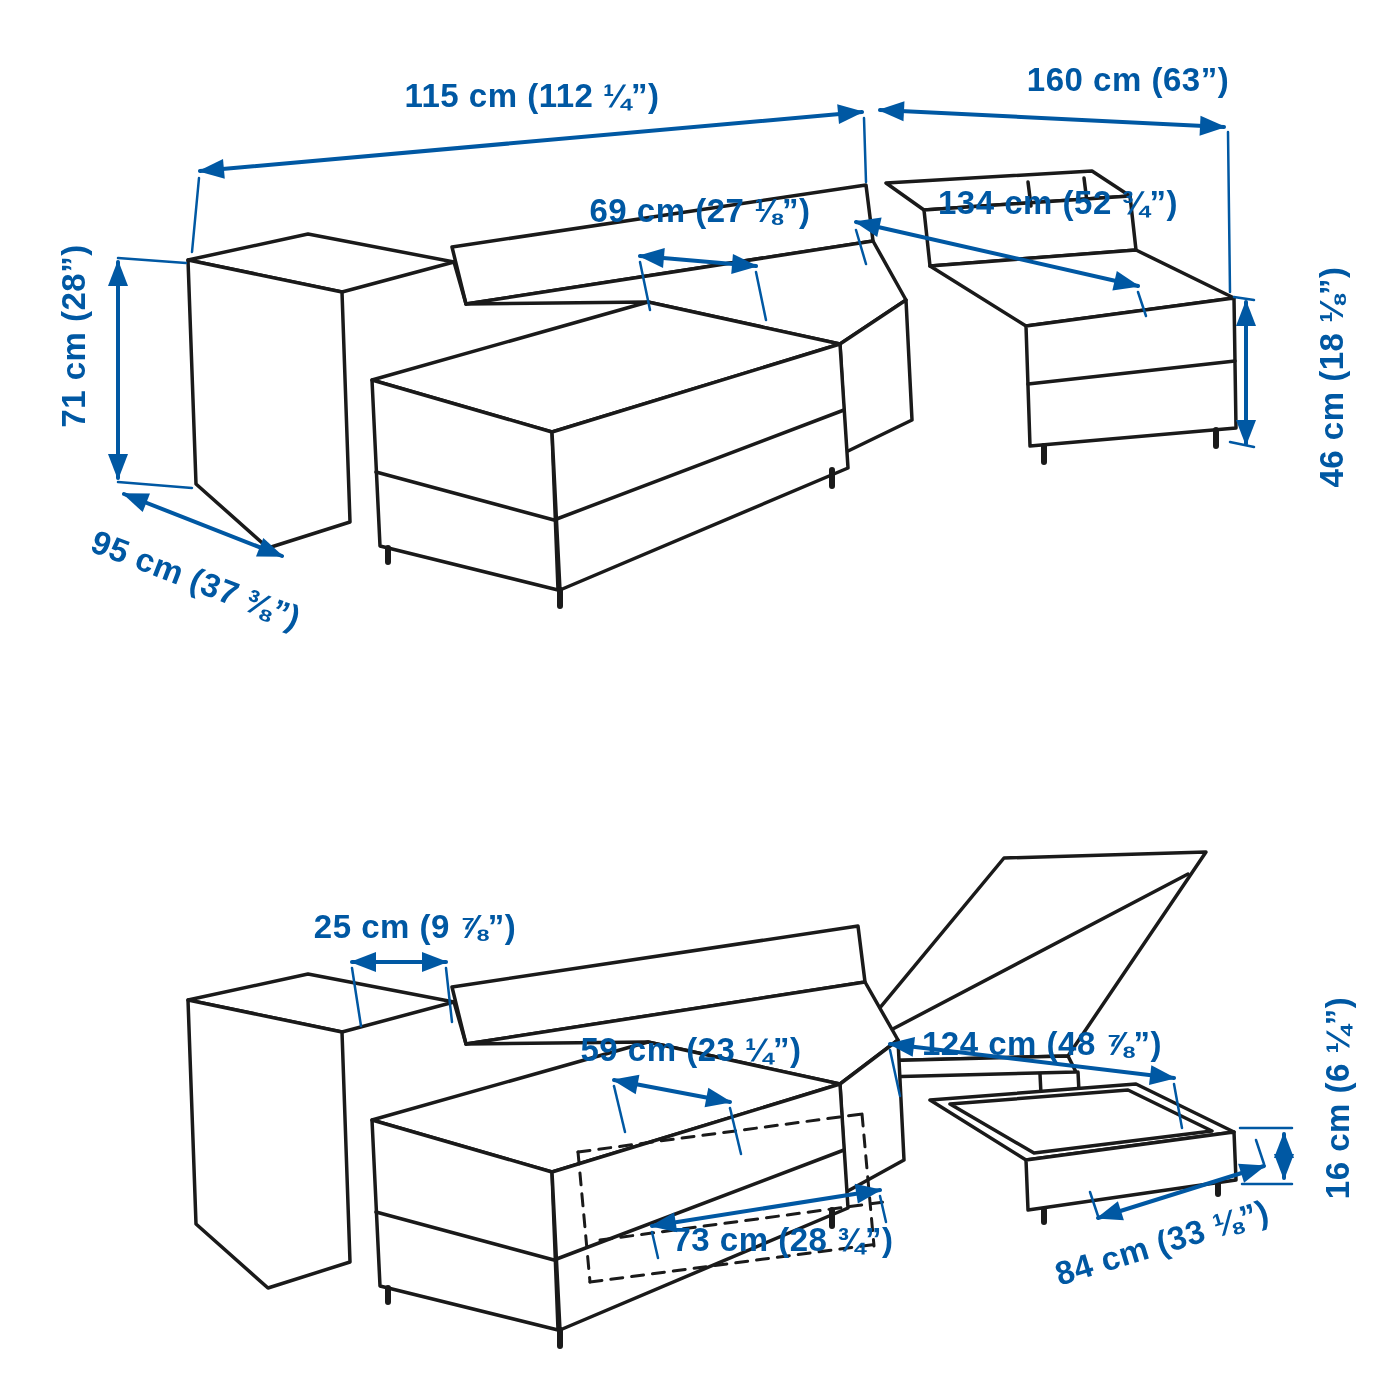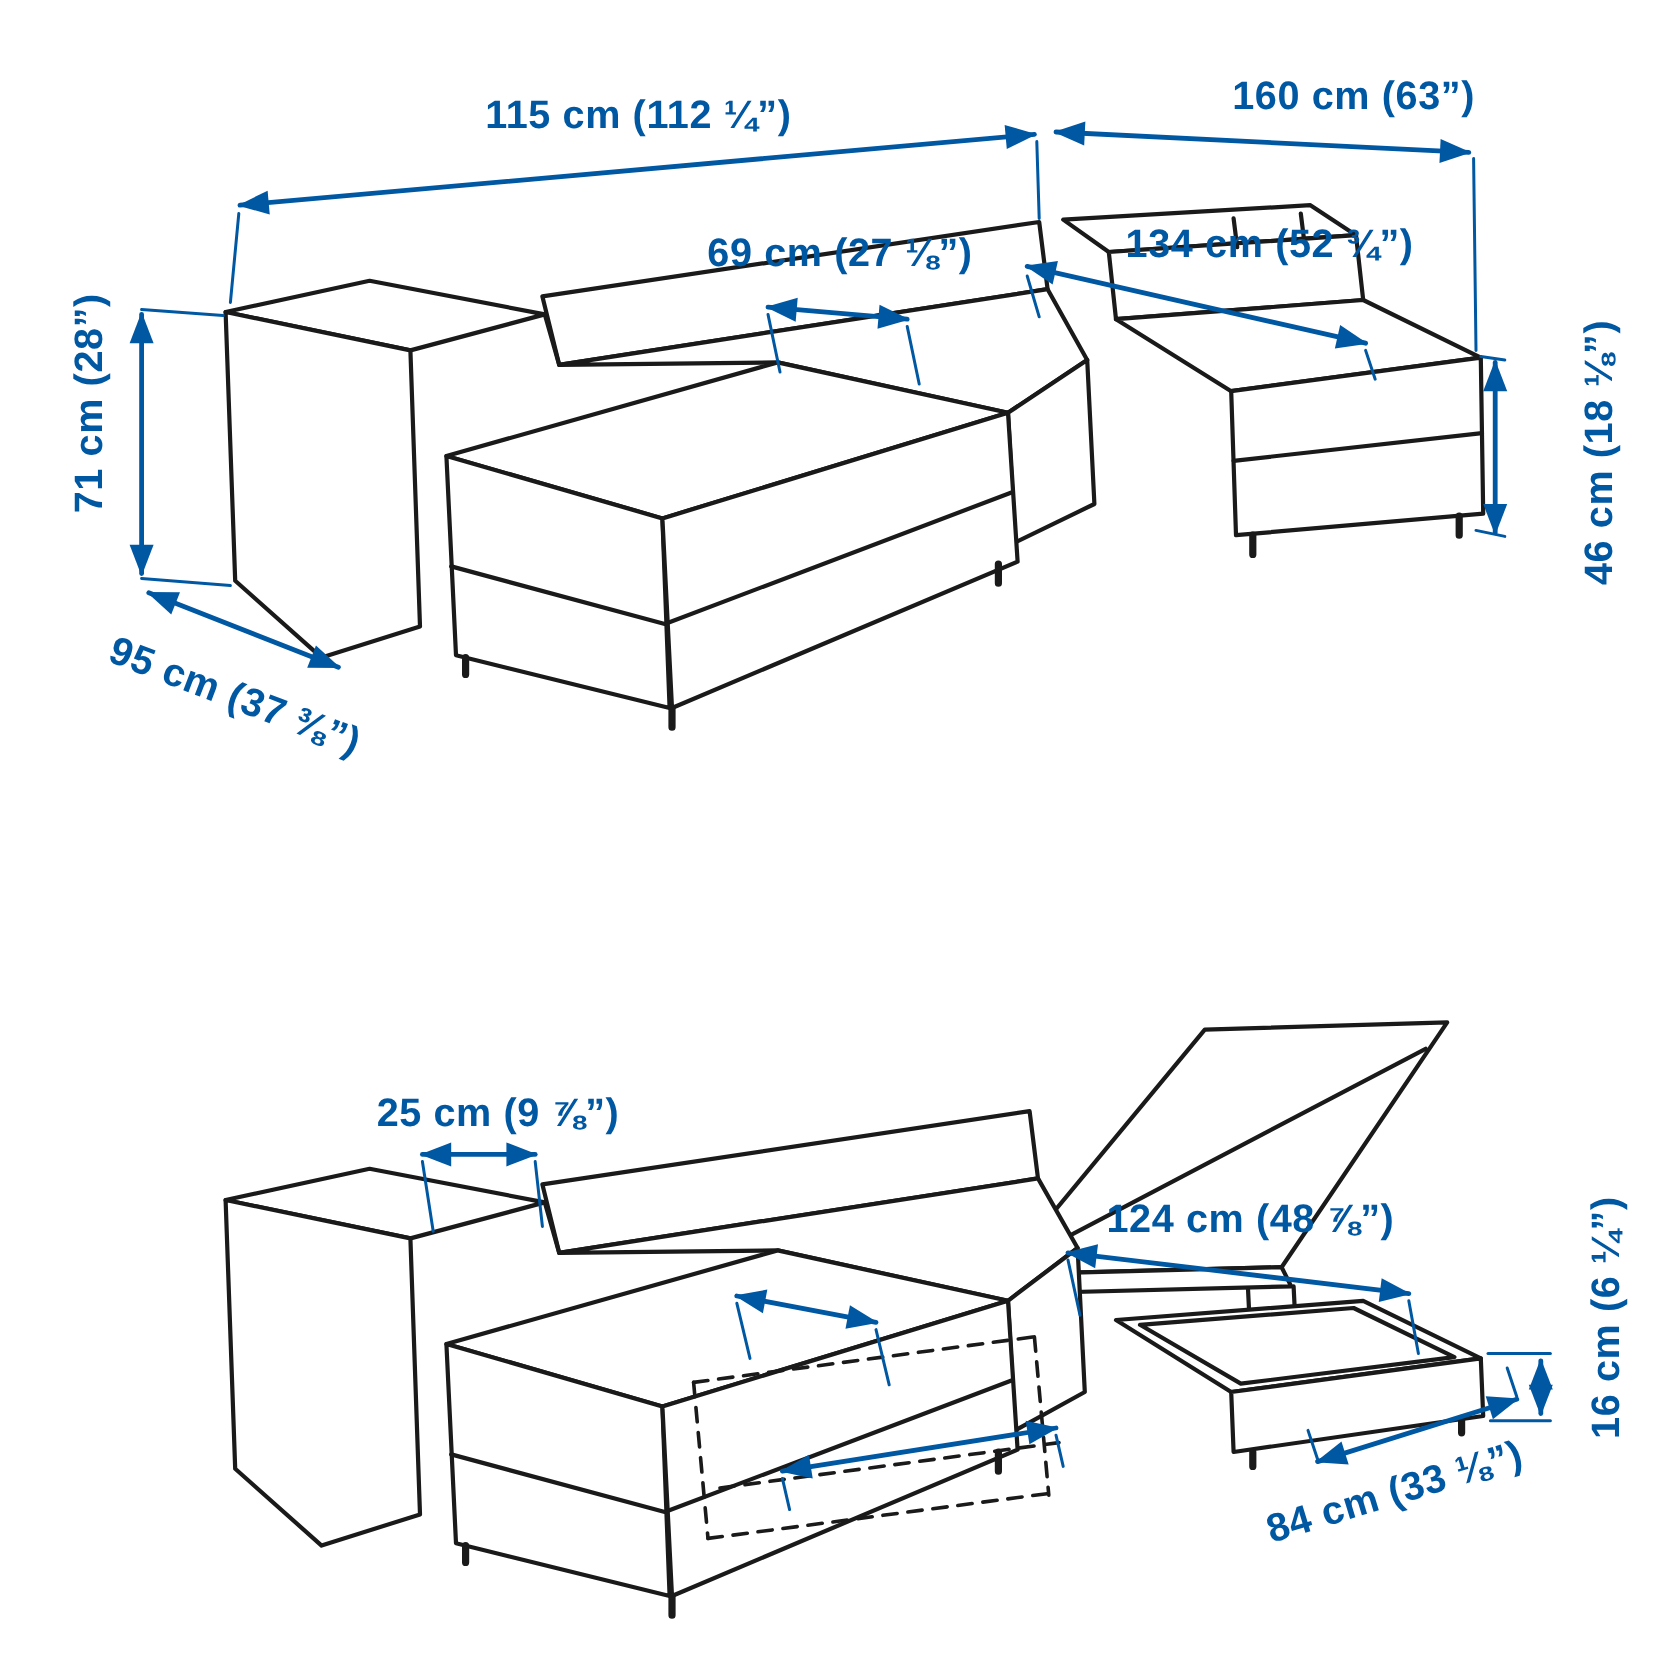--- a/index.html
+++ b/index.html
@@ -192,17 +192,19 @@
 
   <div class="dim-label" style="left:532px; top:96px;">115 cm (112 ¼”)</div>
   <div class="dim-label" style="left:1128px; top:80px;text-align:center;">160 cm (63”)</div>
   <div class="dim-label" style="left:700px; top:211px;">69 cm (27 ⅛”)</div>
   <div class="dim-label" style="left:1058px; top:203px;">134 cm (52 ¾”)</div>
   <div class="dim-label rot-ccw" style="left:74px; top:336px;">71 cm (28”)</div>
   <div class="dim-label rot-d21" style="left:196px; top:580px;">95 cm (37 ⅜”)</div>
   <div class="dim-label rot-ccw" style="left:1332px; top:377px;">46 cm (18 ⅛”)</div>
 
   <div class="dim-label" style="left:397px; top:927px;margin-left:18px;">25 cm (9 ⅞”)</div>
-  <div class="dim-label" style="left:1042px; top:1016px;">124 cm (48 ⅞”)</div>
+  <div class="dim-label" style="left:691px; top:1050px;">59 cm (23 ¼”)</div>
+  <div class="dim-label" style="left:1042px; top:1044px;">124 cm (48 ⅞”)</div>
+  <div class="dim-label" style="left:783px; top:1240px;">73 cm (28 ¾”)</div>
   <div class="dim-label rot-u17" style="left:1162px; top:1243px;">84 cm (33 ⅛”)</div>
   <div class="dim-label rot-ccw" style="left:1338px; top:1098px;">16 cm (6 ¼”)</div>
 
 </div>
 
 </body></html>

